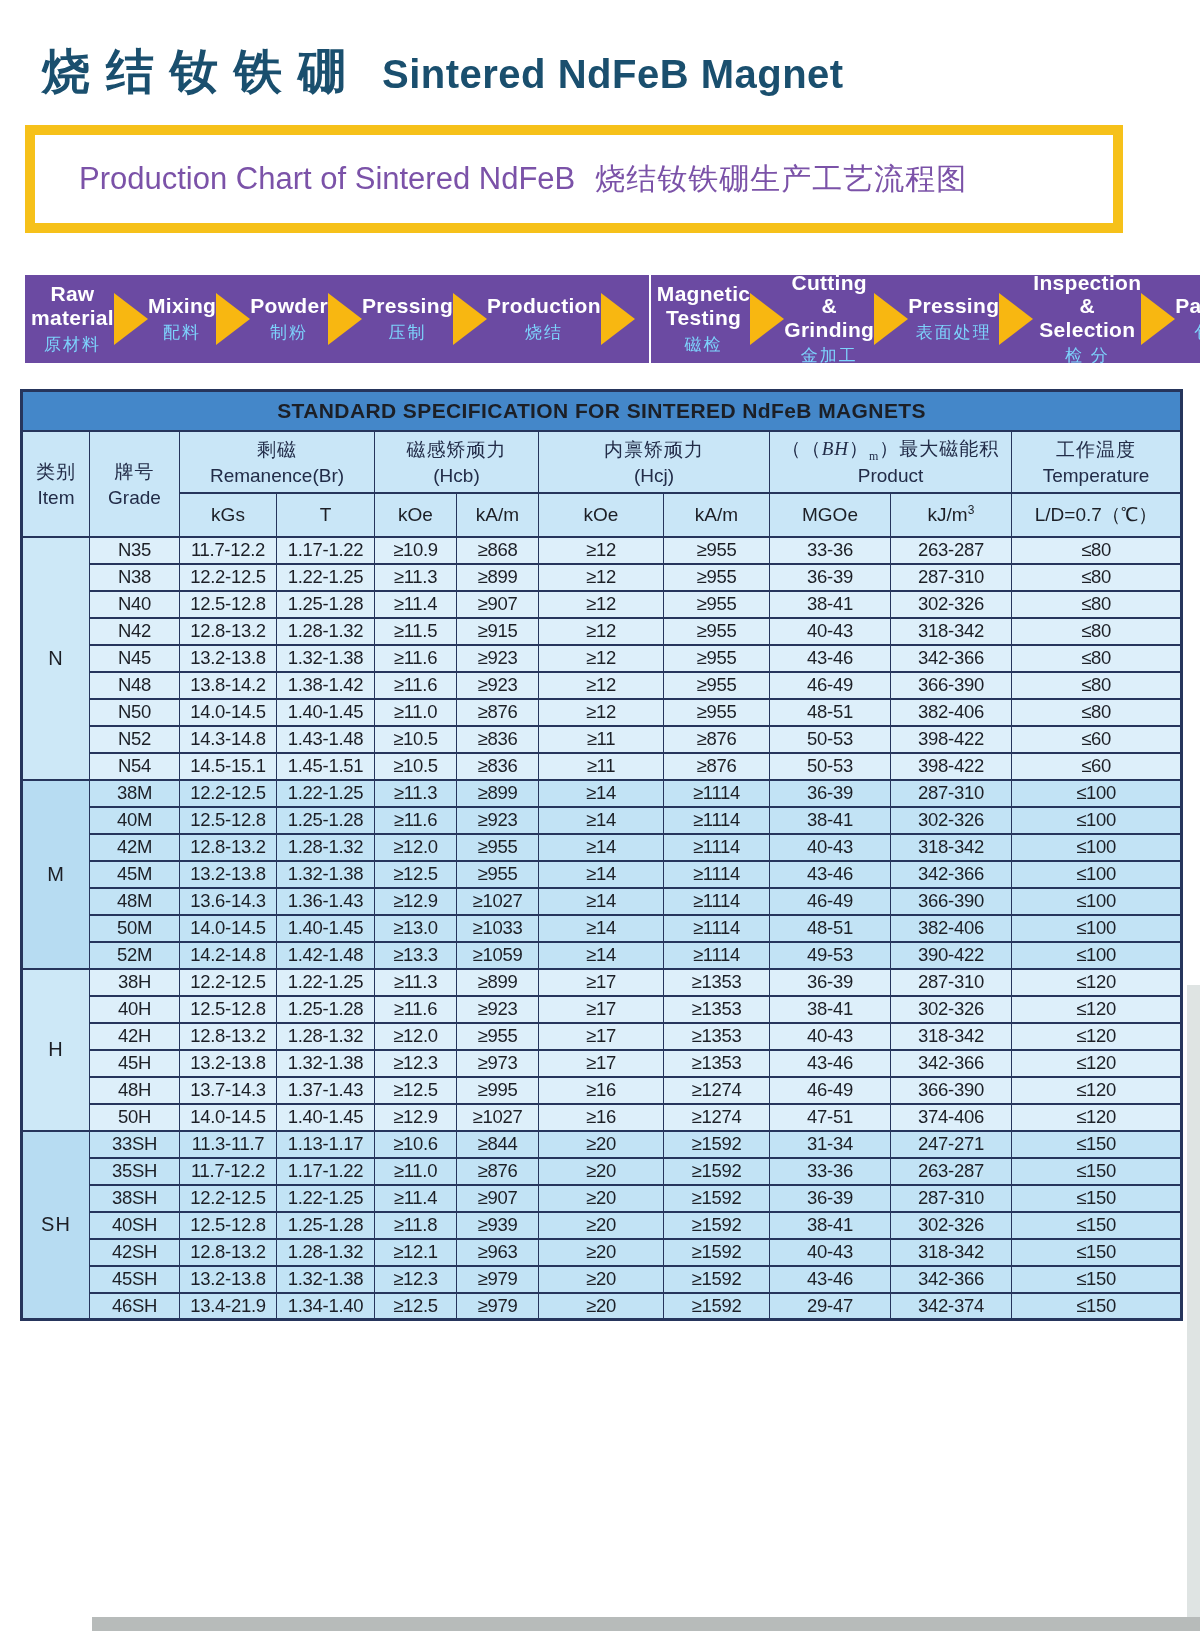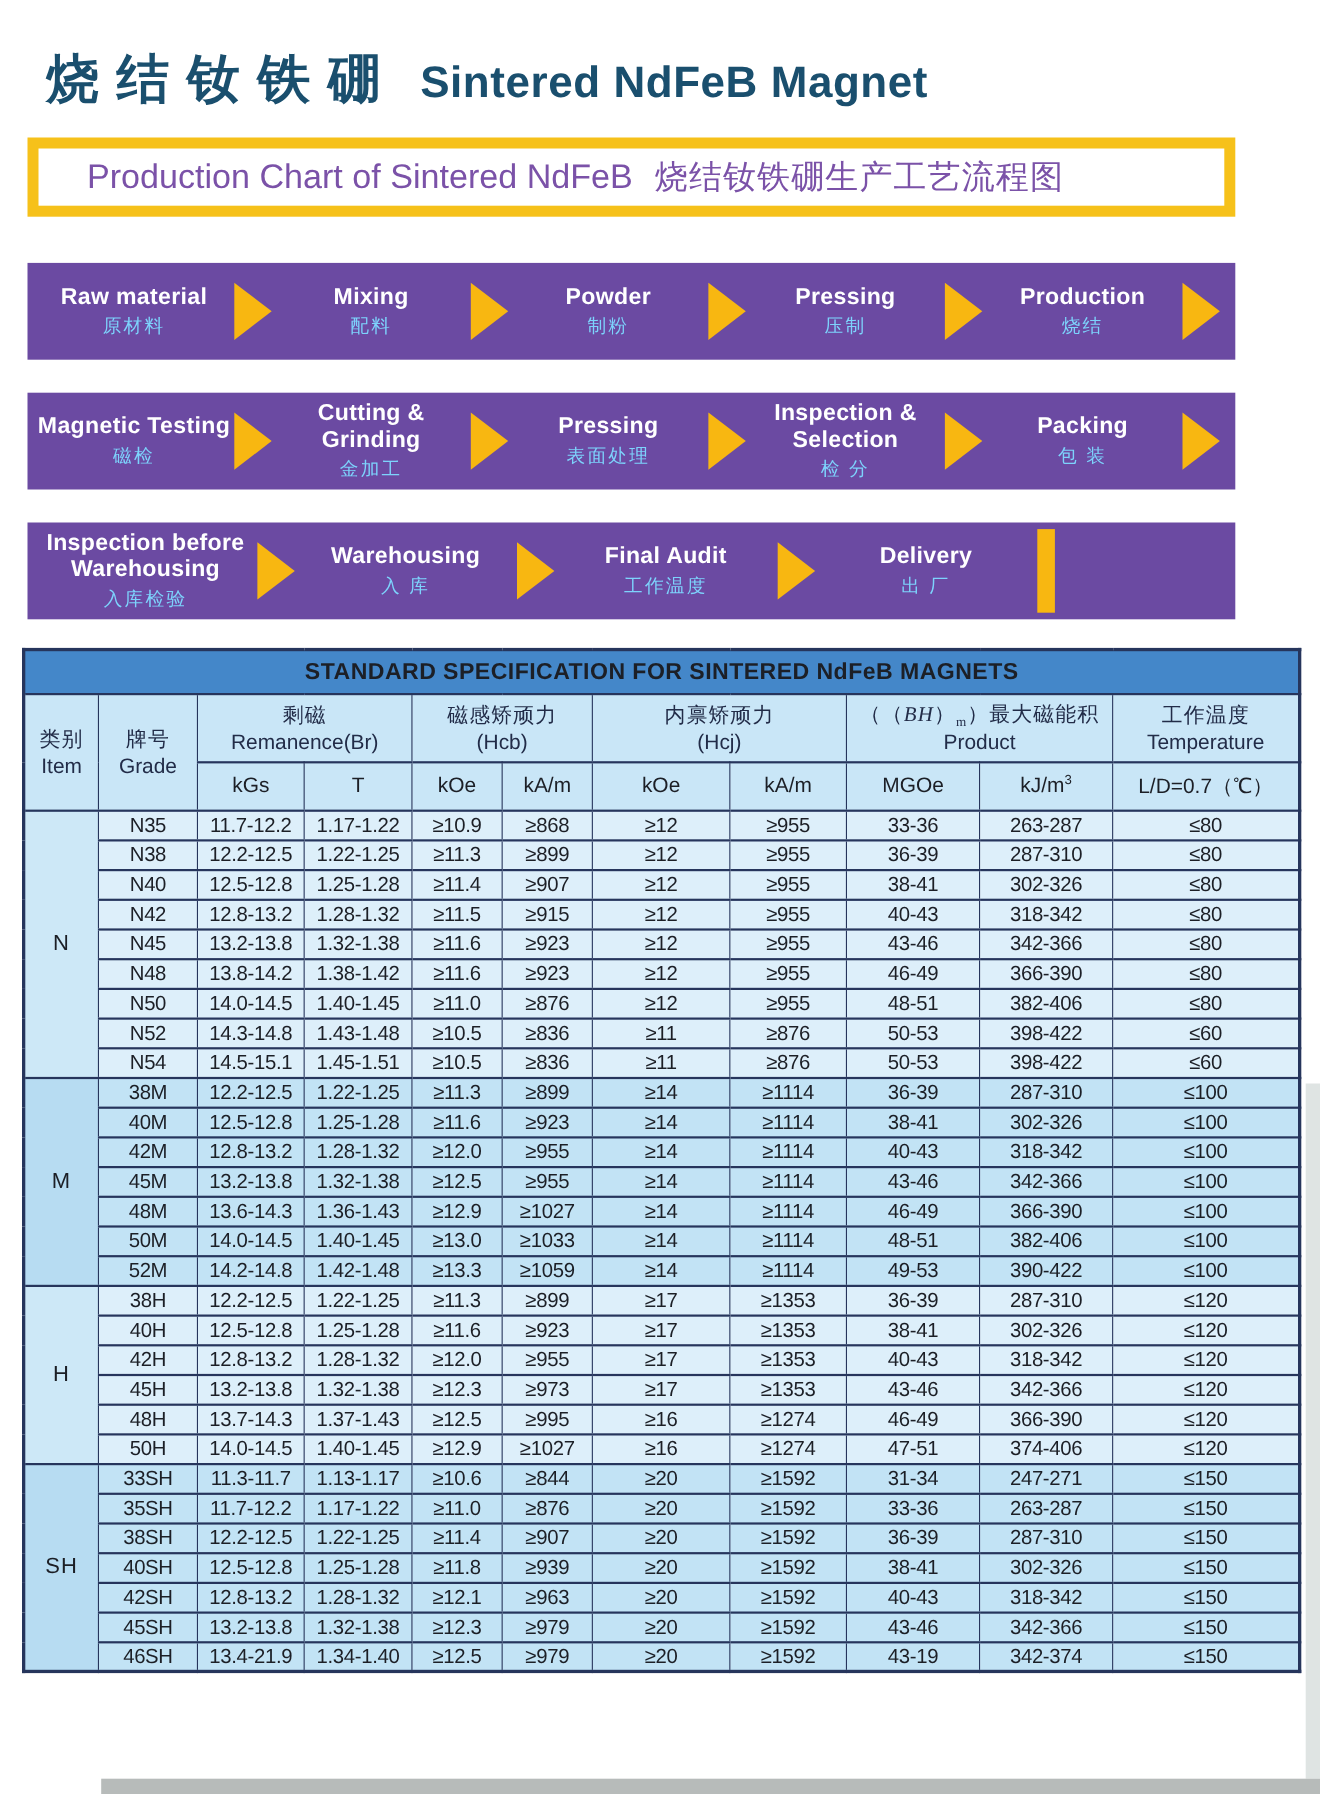--- a/index.html
+++ b/index.html
@@ -13,29 +13,29 @@
   
   .page-title { padding:40px 0 0 42px; display:flex; align-items:baseline; gap:20px; }
   .title-zh {
     color:var(--title-color); font-size:48px; font-weight:bold;
     letter-spacing:16px; font-family:"Liberation Serif", serif;
   }
   .title-en { color:var(--title-color); font-size:40px; font-weight:bold; letter-spacing:0.5px; }
 
   
   .banner {
-    margin:21px 0 0 25px; width:1098px; height:72px;
+    margin:21px 0 0 25px; width:1098px; height:108px;
     border:10px solid var(--banner-border); background:#fff;
     display:flex; align-items:center; padding-left:44px; gap:20px;
   }
   .banner-en { color:var(--banner-text); font-size:31px; }
   .banner-zh { color:var(--banner-text); font-size:30px; letter-spacing:1px; }
 
   
-  .flow { margin:42px 0 0 25px; width:1098px; display:flex; flex-direction:column; gap:30px;justify-content:center; }
+  .flow { margin:42px 0 0 25px; width:1098px; display:flex; flex-direction:row; gap:2px; }
   .flow-band {
     height:88px; background:var(--flow-purple);
     display:flex; align-items:center; padding:0 14px 0 6px;
   }
   .flow-step { flex:1 1 0; display:flex; flex-direction:column; align-items:center; justify-content:center; text-align:center; }
   .step-en { color:#fff; font-size:21px; font-weight:bold; letter-spacing:0.3px; line-height:1.12; }
   .step-zh { color:#7dd3fc; font-size:17px; margin-top:3px; letter-spacing:2px; }
   .flow-arrow {
     flex:0 0 auto; width:0; height:0;
     border-left:34px solid var(--arrow-yellow);
@@ -575,21 +575,21 @@
           <td class="data-cell">≤150</td>
         </tr>
         <tr class="sec-blue">
           <td class="grade-cell">46SH</td>
           <td class="data-cell">13.4-21.9</td>
           <td class="data-cell">1.34-1.40</td>
           <td class="data-cell">≥12.5</td>
           <td class="data-cell">≥979</td>
           <td class="data-cell">≥20</td>
           <td class="data-cell">≥1592</td>
-          <td class="data-cell">43-19</td>
+          <td class="data-cell">29-47</td>
           <td class="data-cell">342-374</td>
           <td class="data-cell">≤150</td>
         </tr>
       </tbody>
   </table>
 
   <div class="right-strip"></div>
   <div class="bottom-strip"></div>
 </div>
 

